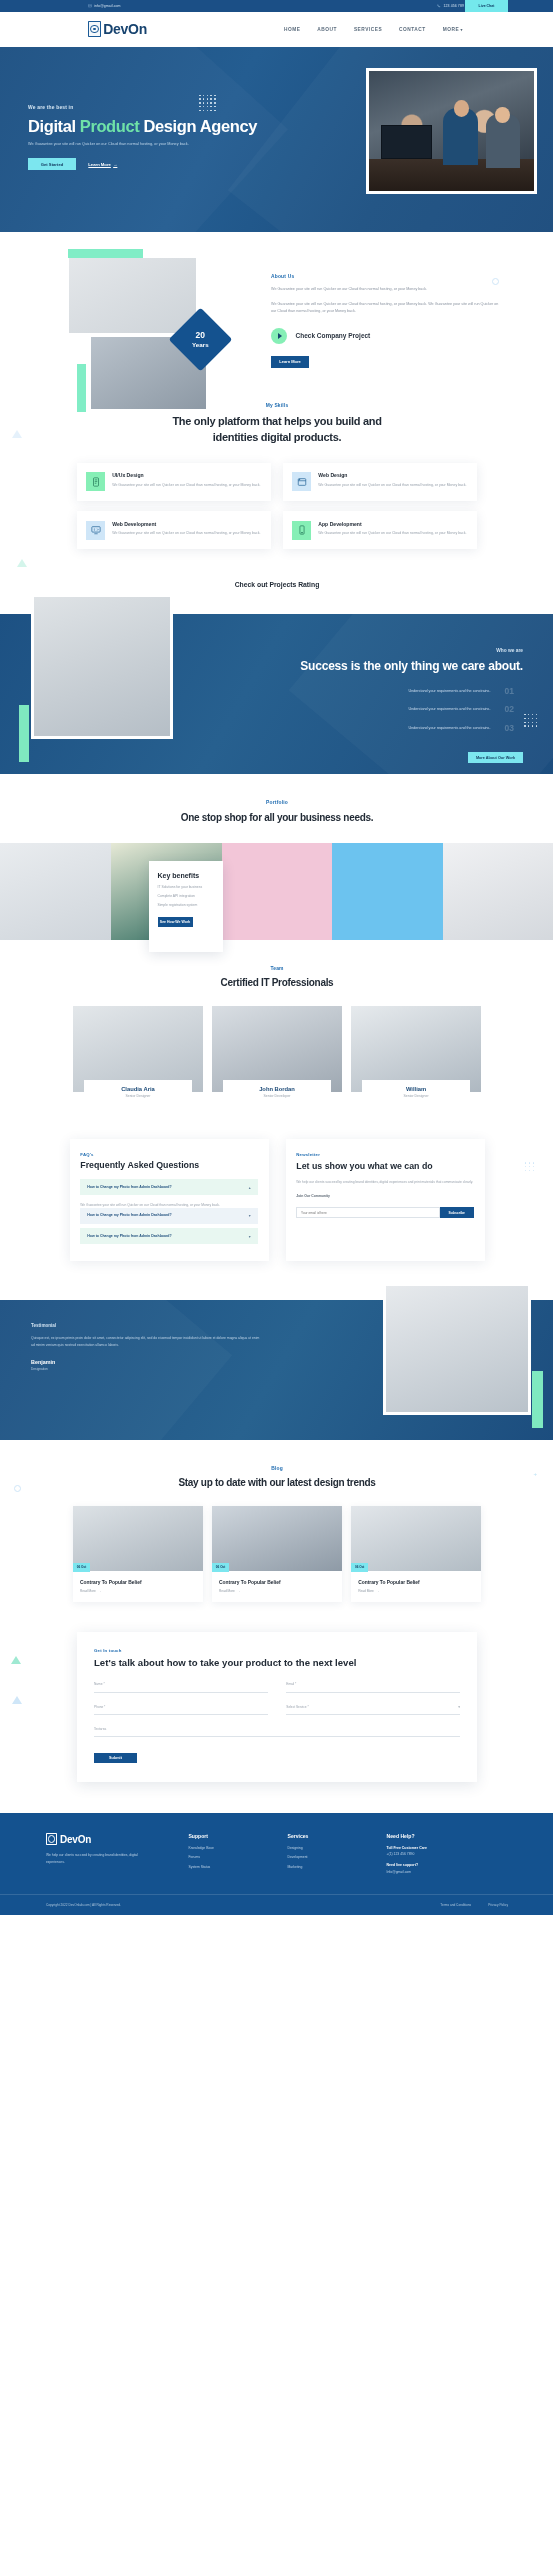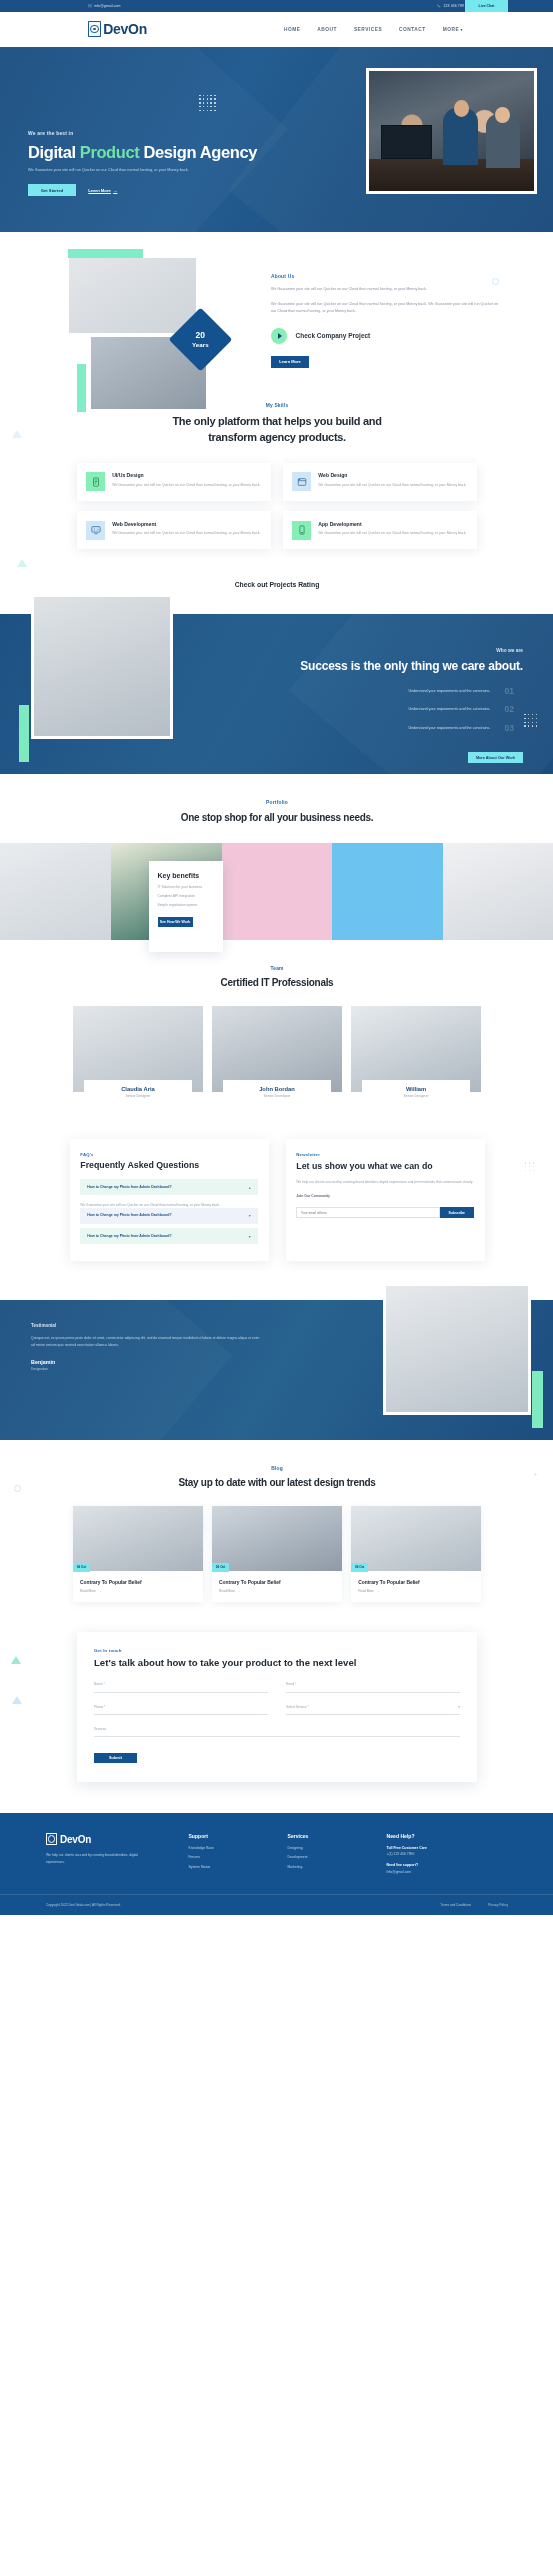--- a/index.html
+++ b/index.html
@@ -64,21 +64,21 @@
     position:absolute; left:-46px; top:-46px; width:277px; height:277px;
     background:rgba(255,255,255,.028); transform:rotate(42deg);
   }
   .hero .angle2{
     position:absolute; right:-62px; bottom:-92px; width:323px; height:323px;
     background:rgba(255,255,255,.03); transform:rotate(38deg);
   }
   .dotgrid { position:absolute; display:grid; gap:2.3px; }
   .dotgrid span{ width:1.5px; height:1.5px; border-radius:50%; background:#d8e7f3; display:block;}
   .hero-dots { left:199px; top:48px; grid-template-columns:repeat(5,1.5px); }
-  .hero-copy { position:absolute; left:28px; top:84px; width:254px; }
+  .hero-copy { position:absolute; left:28px; top:58px; width:254px; }
   .eyebrow { font-size:4.9px; font-weight:bold; color:#d8e8f5; letter-spacing:0.2px;}
   .hero-h1 {
     margin-top:7px; font-size:16.5px; font-weight:bold; color:#ffffff;
     letter-spacing:-0.4px; line-height:1.12;
   }
   .hero-h1 .accent { color:#6fe2a8; }
   .hero-sub { margin-top:6.2px; font-size:3.8px; color:#bcd4e8; line-height:1.7; width:192px;}
   .hero-actions{ margin-top:10.8px; display:flex; align-items:center; gap:12.3px;}
   .btn-cyan{
     background:#7ce6ef; color:#12395e; font-size:4.2px; font-weight:bold;
@@ -427,21 +427,21 @@
           </span>
         <span class="play-lbl">Check Company Project</span>
       </div>
       <button class="btn-blue">Learn More</button>
     </div>
   </div>
 
   <div class="skills">
     <div class="deco deco-tri-o" style="left:12.3px;top:31px;opacity:.55;"></div>
     <div class="kicker">My Skills</div>
-    <div class="h2">The only platform that helps you build and transform agency products.</div>
+    <div class="h2">The only platform that helps you build and identities digital products.</div>
 
     <div class="cards">
       <div class="card">
         <div class="card-ico">
           <svg viewBox="0 0 24 24" fill="none" stroke="#1c6f52" stroke-width="1.6">
               <rect x="6" y="2" width="12" height="20" rx="2"></rect>
               <line x1="9" y1="7" x2="15" y2="7"></line>
               <line x1="9" y1="11" x2="15" y2="11"></line>
               <line x1="9" y1="15" x2="13" y2="15"></line>
             </svg>

